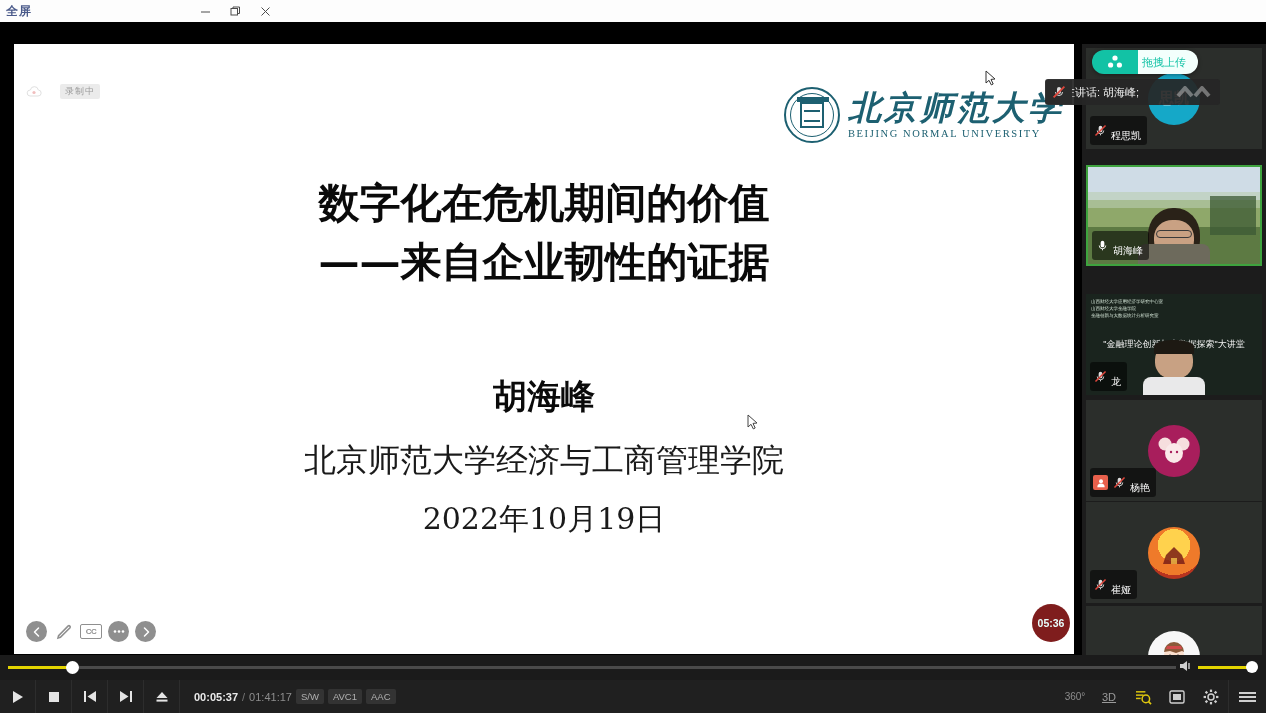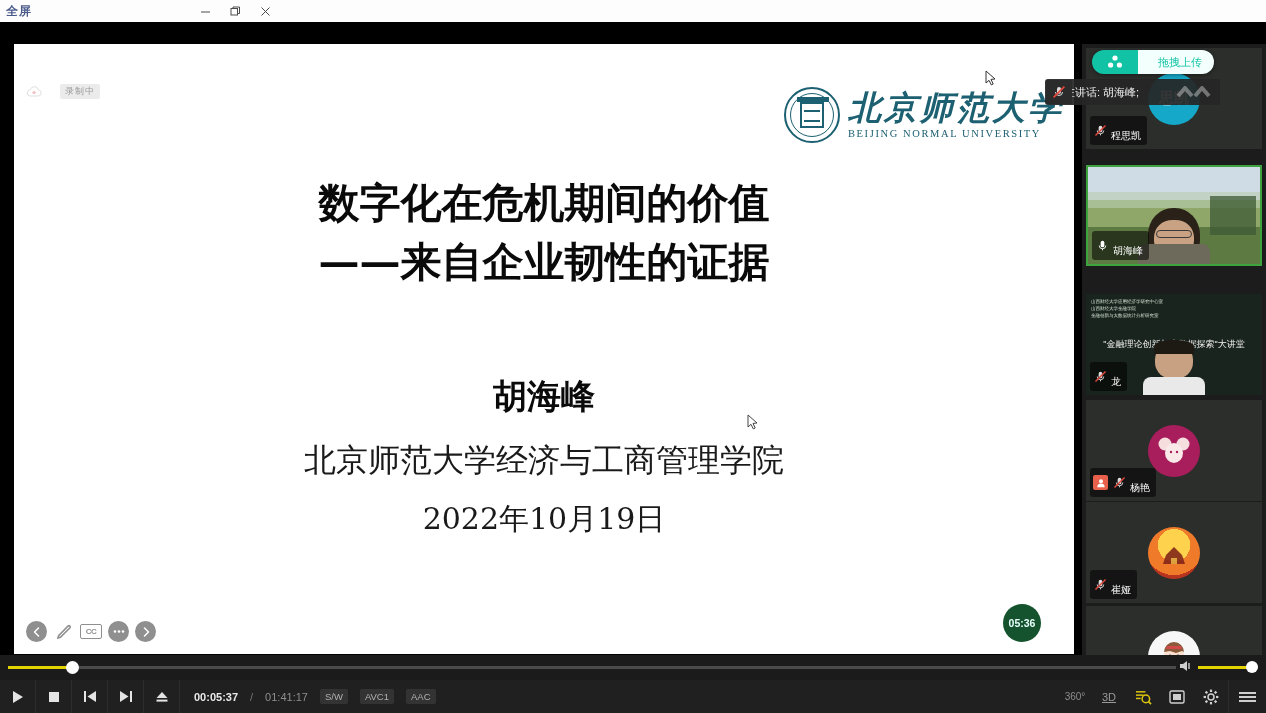--- a/index.html
+++ b/index.html
@@ -72,22 +72,22 @@
   
   .ppt-bar { position:absolute; left:12px; bottom:12px; display:flex; gap:6px;
       align-items:center; }
   .ppt-btn { width:21px; height:21px; border-radius:50%; background:#8f8f8f;
       display:flex; align-items:center; justify-content:center; color:#fff; }
   .ppt-btn.plain { background:transparent; }
   .ppt-cc { width:22px; height:15px; border:1.6px solid #8f8f8f; border-radius:2px;
       display:flex; align-items:center; justify-content:center; font-size:8px;
       color:#8f8f8f; font-weight:bold; letter-spacing:-0.5px; }
 
-  .timer { position:absolute; right:33px; bottom:12px; width:38px; height:38px;
-      border-radius:50%; background:#14532d; display:flex; align-items:center;
+  .timer { position:absolute; right:4px; bottom:12px; width:38px; height:38px;
+      border-radius:50%; background:#7f1d1d; display:flex; align-items:center;
       justify-content:center; color:#e8fffd; font-size:10.5px; font-weight:bold; }
 
   
   .rail { position:absolute; left:1082px; top:22px; width:184px; height:633px;
       background:#1c1c1c; }
   .tile { position:absolute; left:4px; width:176px; height:101px;
       background:#2b2e2b; overflow:hidden; }
   .tile.speaking { border:2px solid #3ea33e; }
   .tile .name-chip { position:absolute; left:4px; bottom:4px; display:flex;
       align-items:center; gap:4px; background:rgba(0,0,0,.55); padding:2px 6px 2px 3px;
@@ -104,21 +104,21 @@
   .person-head { position:absolute; left:50%; transform:translateX(-50%);
       border-radius:48% 48% 42% 42%; }
 
   
   .upload-pill { position:absolute; left:1092px; top:28px; height:24px;
       display:flex; align-items:center; border-radius:12px;
       background:linear-gradient(90deg,#12c2a5 0 46px,#f3fffc 46px);
       box-shadow:0 1px 4px rgba(0,0,0,.4); z-index:30; }
   .upload-ico { width:46px; height:24px; display:flex; align-items:center;
       justify-content:center; }
-  .upload-lbl { font-size:11px; color:#13c3a6; padding:0 12px 0 20px; }
+  .upload-lbl { font-size:11px; color:#13c3a6; padding:0 12px 0 4px; }
 
   
   .speak-banner { position:absolute; left:1045px; top:57px; width:175px; height:26px;
       background:rgba(38,38,38,.93); border-radius:3px; display:flex; align-items:center;
       padding-left:8px; z-index:25; }
   .speak-banner .txt { font-size:11px; color:#f0f0f0; }
   .speak-banner .chev { position:absolute; right:8px; top:6px; opacity:.45; }
   .mic-float { position:absolute; left:1046px; top:58px; width:26px; height:24px;
       background:#2b2b2b; display:flex; align-items:center; justify-content:center;
       z-index:26; }
@@ -138,21 +138,21 @@
   .vol-fill { position:absolute; left:0; top:0; width:54px; height:3px; background:#e3d400; }
   .vol-knob { position:absolute; left:48px; top:-5px; width:12px; height:12px;
       border-radius:50%; background:#fff; }
 
   
   .toolbar { position:absolute; left:0; top:680px; width:1266px; height:33px;
       background:#202020; display:flex; align-items:center; }
   .tb-cell { height:33px; display:flex; align-items:center; justify-content:center;
       border-right:1px solid #2d2d2d; color:#dcdcdc; }
   .tb-cell.w { width:36px; }
-  .timecode { display:flex; align-items:center; gap:12px; padding:0 14px; height:33px; }
+  .timecode { display:flex; align-items:center; gap:4px; padding:0 14px; height:33px; }
   .tc-cur { font-size:11px; color:#e9e9e9; font-weight:bold; }
   .tc-sep { font-size:11px; color:#767676; }
   .tc-tot { font-size:11px; color:#8e8e8e; }
   .tag { font-size:9.5px; color:#b0b0b0; background:#333; padding:2px 5px; border-radius:2px; }
   .spacer { flex:1; }
   .rt-cell { width:34px; height:33px; display:flex; align-items:center;
       justify-content:center; color:#cfcfcf; }
   .hamb { width:38px; height:33px; display:flex; align-items:center; justify-content:center;
       border-left:1px solid #2d2d2d; }
   .bar3 { width:17px; height:2px; background:#cfcfcf; margin:2px 0; }

